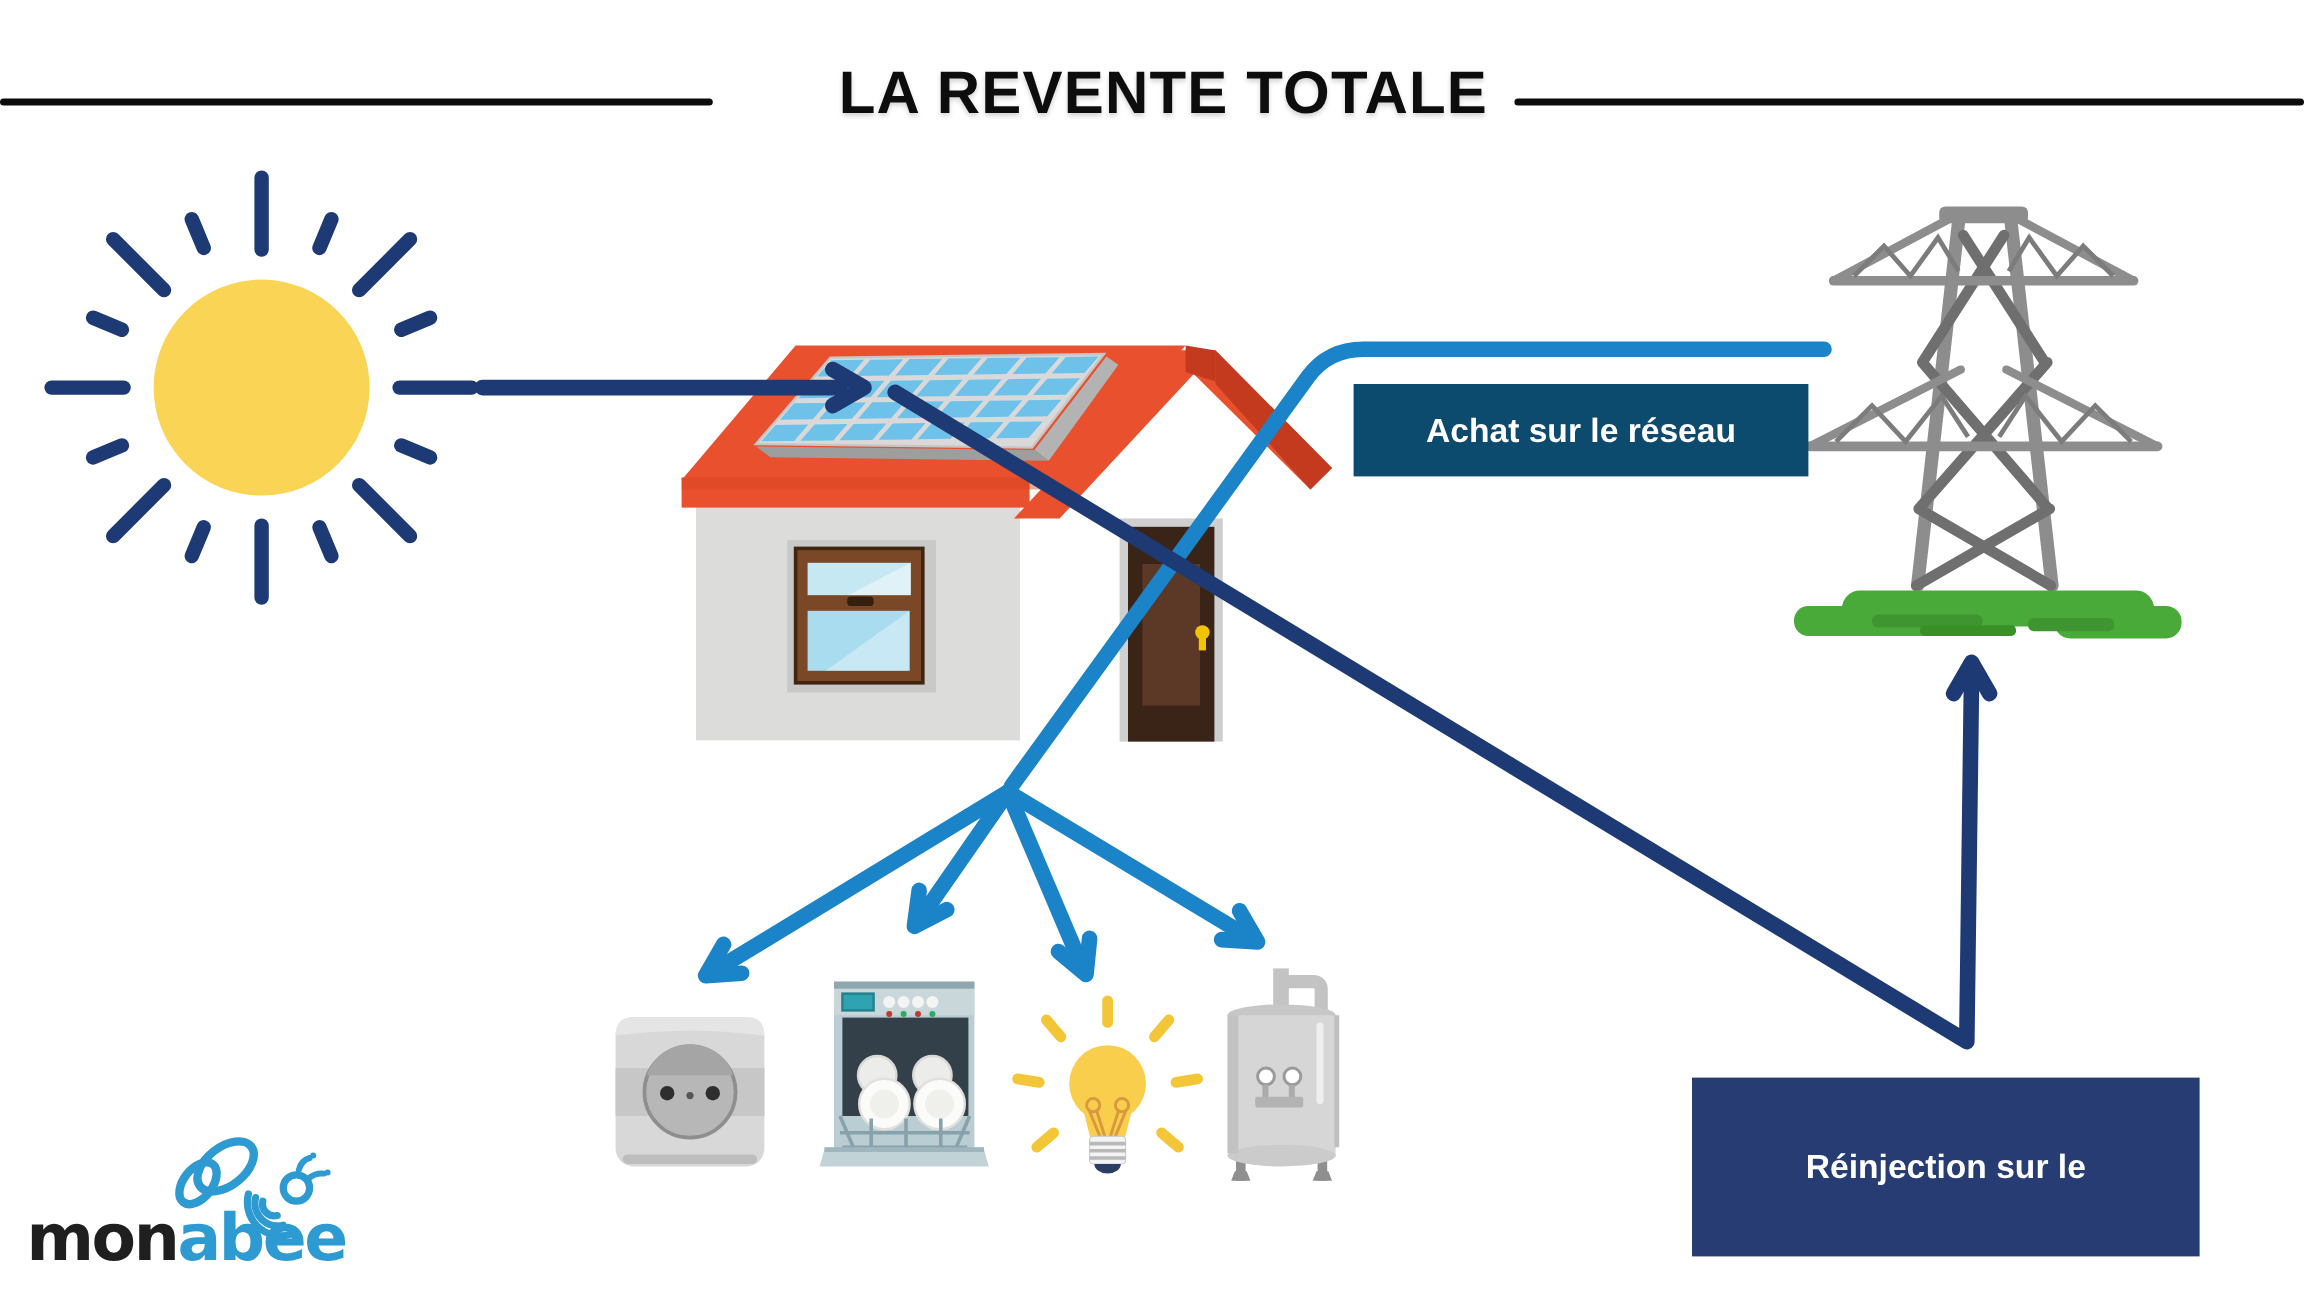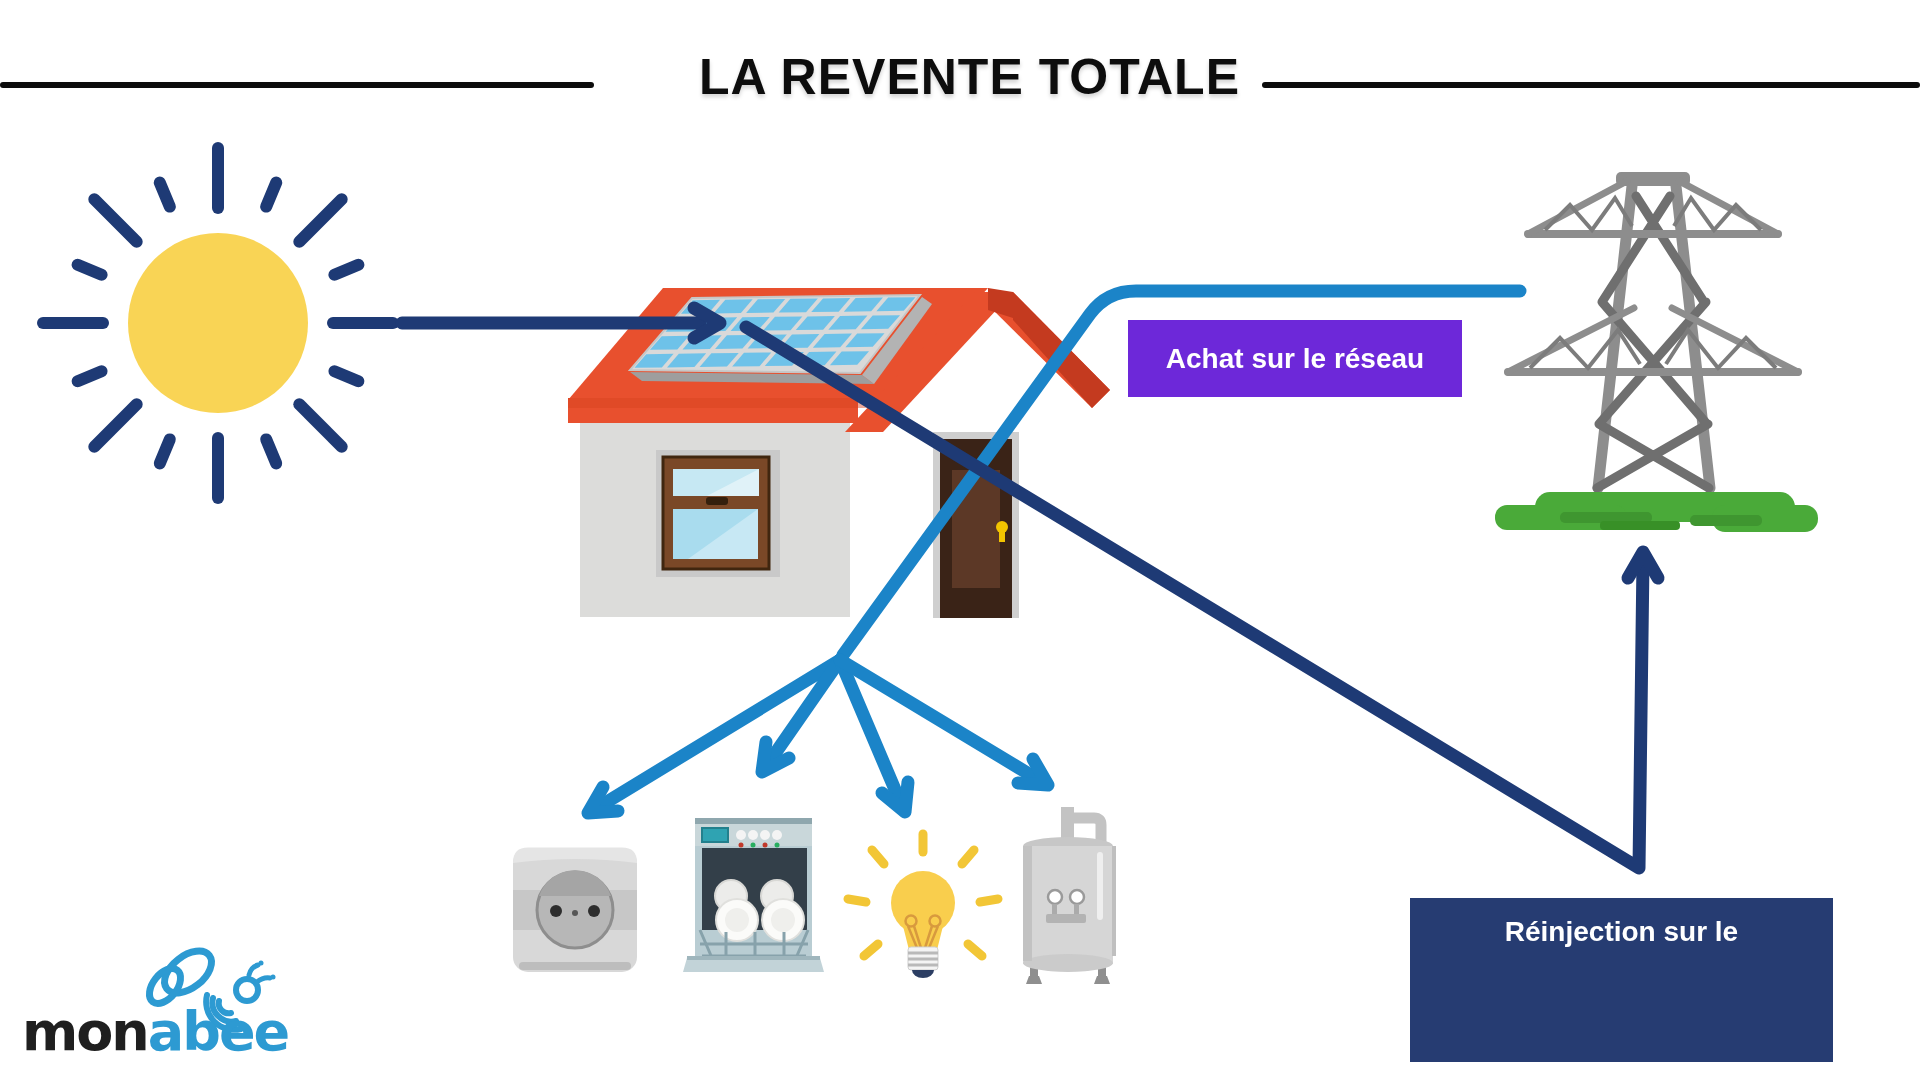--- a/index.html
+++ b/index.html
@@ -5,25 +5,25 @@
   html,body{margin:0;padding:0;background:#ffffff;}
   #stage{position:relative;width:1920px;height:1080px;background:#ffffff;overflow:hidden;
          font-family:"Liberation Sans",sans-serif;}
   .rule{position:absolute;height:6px;background:#0c0c0c;border-radius:3px;}
   #rule-left{left:0;top:82px;width:594px;}
   #rule-right{left:1262px;top:82px;width:658px;}
   #page-title{position:absolute;left:640px;top:48px;width:600px;text-align:right;
     font-size:50px;font-weight:800;letter-spacing:1px;color:#0d0d0d;
     text-shadow:0 3px 4px rgba(0,0,0,0.18);}
   .label-box{position:absolute;color:#ffffff;font-weight:700;text-align:center;}
-  #achat-box{left:1128px;top:320px;width:334px;height:77px;background:#6d28d9;
+  #achat-box{left:1128px;top:320px;width:379px;height:77px;background:#0c4a6e;
     font-size:28px;line-height:77px;}
   #reinjection-box{left:1410px;top:898px;width:423px;height:149px;background:#263c72;
-    font-size:28px;line-height:38px;padding-top:15px;display:flex;flex-direction:column;
-    }
+    font-size:28px;line-height:38px;padding-top:0;display:flex;flex-direction:column;
+    justify-content:center;}
   #logo-text{position:absolute;left:22px;top:1000px;font-size:54px;font-weight:600;
     letter-spacing:-2px;color:#1f1f1f;font-family:"DejaVu Sans",sans-serif;}
   #logo-text .blue{color:#2d9ad2;}
   svg{position:absolute;left:0;top:0;}
   #sun-rays line{stroke:#1e3a75;stroke-width:12;stroke-linecap:round;}
   #panel-cells rect{fill:#6ec2e9;}
 </style>
 </head>
 <body>
 

